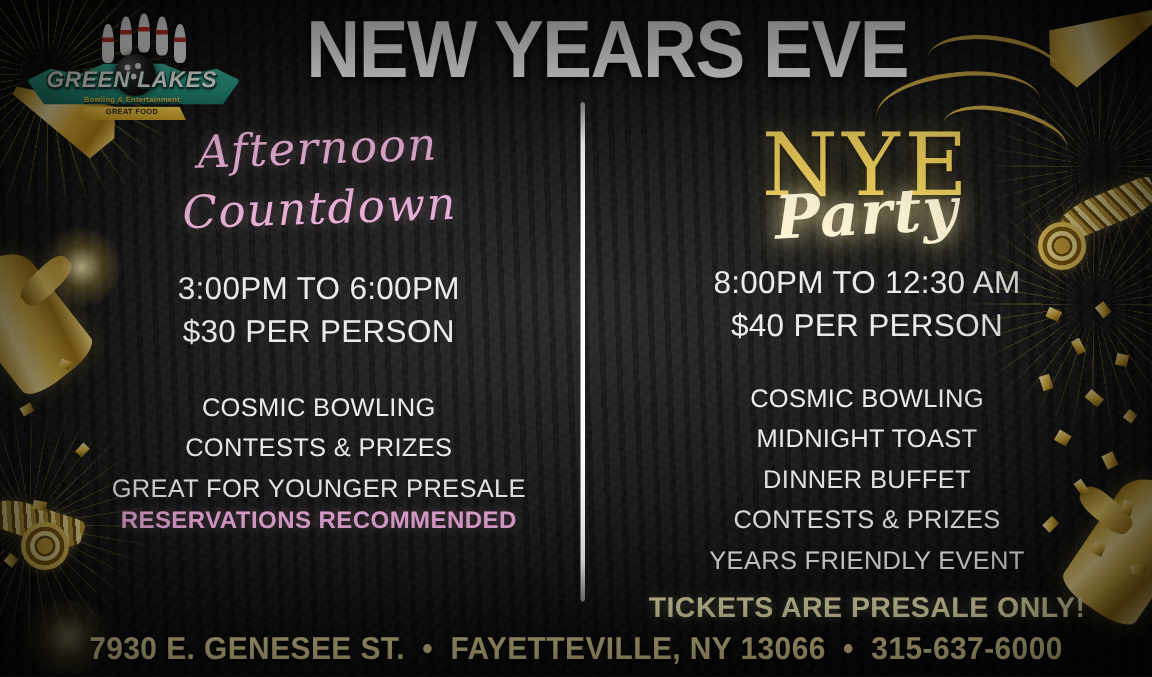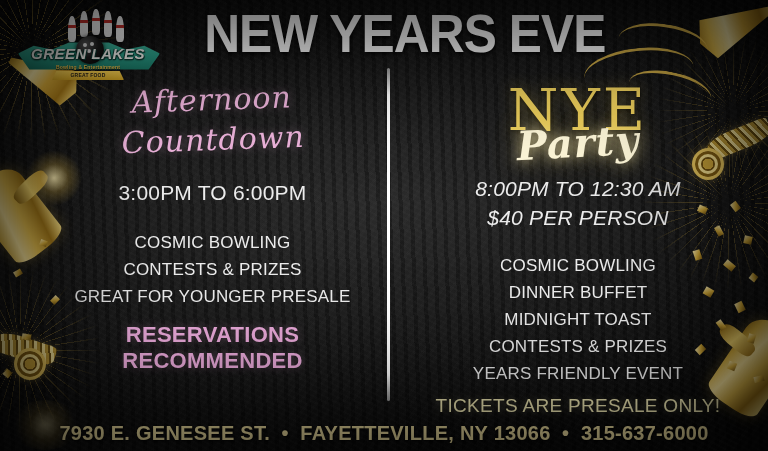--- a/index.html
+++ b/index.html
@@ -204,40 +204,40 @@
     text-shadow:0 0 14px rgba(255,240,180,.75), 0 0 28px rgba(240,210,110,.45);
   }
 
   .meta{
     margin-top:10px;
     font-size:21px;line-height:29px;
     color:#ececec;
     letter-spacing:.2px;
   }
   .col-left .meta{margin-top:18px;}
-  .col-right .meta{margin-top:2px;font-style:italic;}
+  .col-right .meta{margin-top:2px;}
 
   .list{
     margin-top:22px;
     font-size:17px;line-height:27px;
     color:#ececec;
     letter-spacing:.2px;
   }
   .col-right .list{margin-top:20px;}
 
   .highlight-pink{
-    margin-top:12px;
-    font-size:22px;font-weight:700;
+    margin-top:0;
+    font-size:16px;font-weight:700;
     color:#e8a8d8;
     letter-spacing:.3px;
     text-shadow:0 0 8px rgba(232,168,216,.3);
   }
   .highlight-gold{
     margin-top:8px;
-    font-size:19px;font-weight:400;
+    font-size:19px;font-weight:700;
     color:#f5edb8;
     letter-spacing:.3px;
     text-shadow:0 0 8px rgba(245,237,184,.3);
   }
 
   .footer{
     position:absolute;left:0;right:0;bottom:6px;
     text-align:center;
     font-size:21px;font-weight:700;
     color:#f3e3a4;
@@ -333,20 +333,21 @@
 
   <div class="title">NEW YEARS EVE</div>
 
   <div class="divider"></div>
 
   <div class="col col-left">
     <div class="script-pink">Afternoon Countdown</div>
 
     <div class="meta">
       <div>3:00PM TO 6:00PM</div>
+      <div>$30 PER PERSON</div>
     </div>
 
     <div class="list">
       <div>COSMIC BOWLING</div>
       <div>CONTESTS &amp; PRIZES</div>
       <div>GREAT FOR YOUNGER PRESALE</div>
     </div>
 
     <div class="highlight-pink">RESERVATIONS RECOMMENDED</div>
   </div>
@@ -357,22 +358,22 @@
       <div class="party">Party</div>
     </div>
 
     <div class="meta">
       <div>8:00PM TO 12:30 AM</div>
       <div>$40 PER PERSON</div>
     </div>
 
     <div class="list">
       <div>COSMIC BOWLING</div>
+      <div>MIDNIGHT TOAST</div>
       <div>DINNER BUFFET</div>
-      <div>MIDNIGHT TOAST</div>
       <div>CONTESTS &amp; PRIZES</div>
       <div>YEARS FRIENDLY EVENT</div>
     </div>
 
     <div class="highlight-gold">TICKETS ARE PRESALE ONLY!</div>
   </div>
 
   <div class="footer">
     <span>7930 E. GENESEE ST.</span>
     <span class="dot">•</span>

